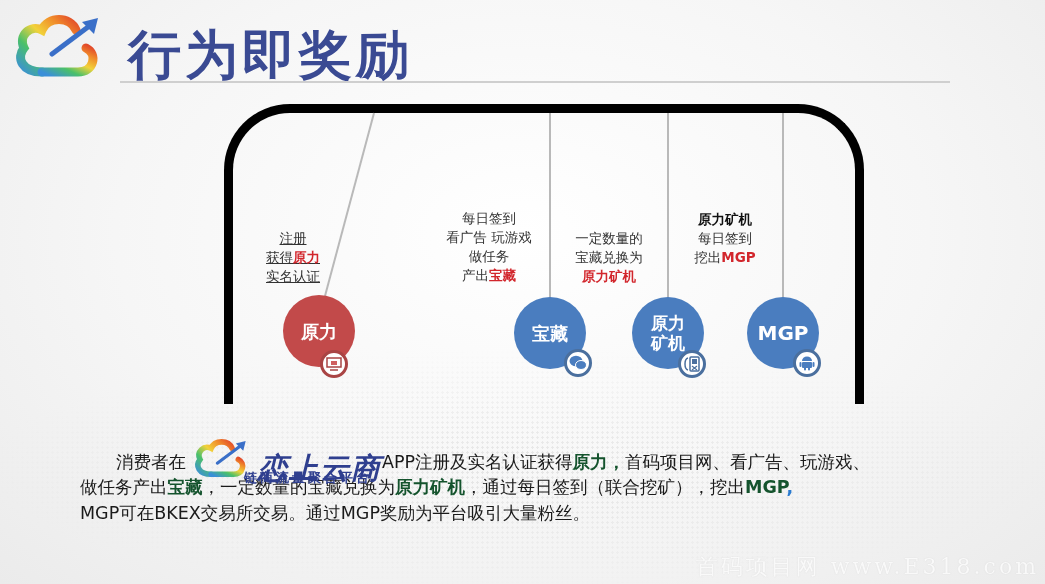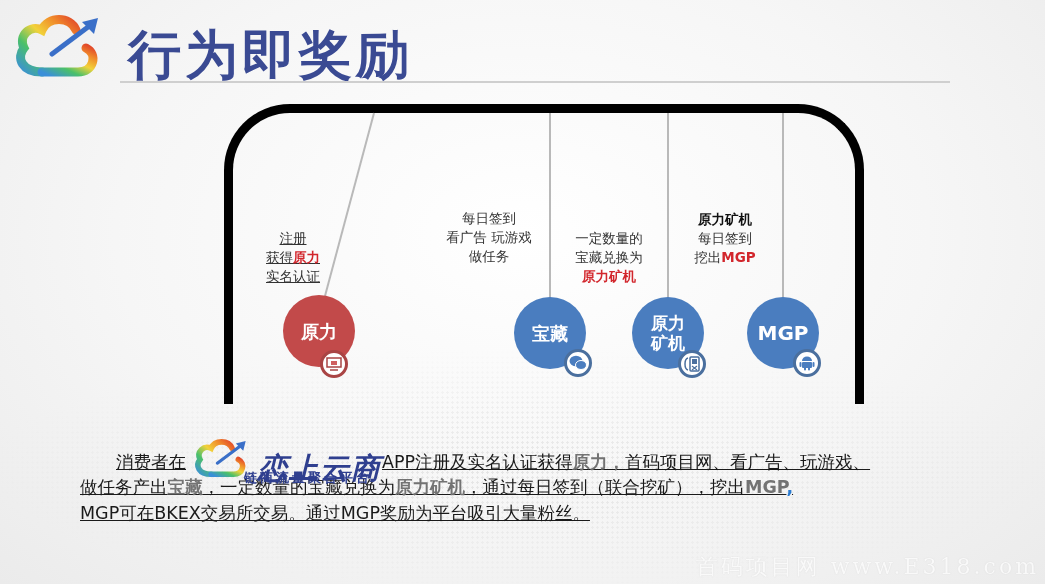--- a/index.html
+++ b/index.html
@@ -49,22 +49,22 @@
     position: absolute; width: 28px; height: 28px; border-radius: 50%;
     background: #fff; border: 3px solid; display: flex; align-items: center; justify-content: center;
   }
   .badge.red { border-color: #a94444; }
   .badge.blue { border-color: #4a6f9e; }
 
   .paragraph {
     position: absolute; left: 80px; top: 448px; width: 930px;
     font-size: 17.5px; line-height: 26px; color: #1a1a1a;
   }
-  .paragraph .line { white-space: nowrap; height: 26px; text-decoration: underline; }
-  .paragraph .hl { color: #737373; font-weight: bold; }
+  .paragraph .line { white-space: nowrap; height: 26px; }
+  .paragraph .hl { color: #14532d; font-weight: bold; }
   .paragraph .blue-comma { color: #2b7bd0; font-weight: bold; }
   .brand {
     display: inline-block; vertical-align: middle; position: relative; width: 190px; height: 40px; margin: -10px 2px 0 4px;
   }
   .brand-name {
     position: absolute; left: 68px; top: 16px; font-size: 29px; font-weight: bold; font-style: italic;
     color: #2f3f8f; letter-spacing: 2px; line-height: 28px;
   }
   .brand-sub {
     position: absolute; left: 54px; top: 27px; font-size: 13px; font-weight: bold; color: #2f3f8f; letter-spacing: 3px;
@@ -110,20 +110,21 @@
 <div class="caption" style="left:218px; top:229px;text-decoration:underline;">
   <div>注册</div>
   <div><span>获得</span><span class="hl">原力</span></div>
   <div>实名认证</div>
 </div>
 
 <div class="caption" style="left:414px; top:209px;text-align:center;">
   <div>每日签到</div>
   <div>看广告 玩游戏</div>
   <div>做任务</div>
+  <div><span>产出</span><span class="hl">宝藏</span></div>
 </div>
 
 <div class="caption" style="left:534px; top:229px;">
   <div>一定数量的</div>
   <div>宝藏兑换为</div>
   <div class="hl">原力矿机</div>
 </div>
 
 <div class="caption" style="left:650px; top:210px;">
   <div class="dark">原力矿机</div>

